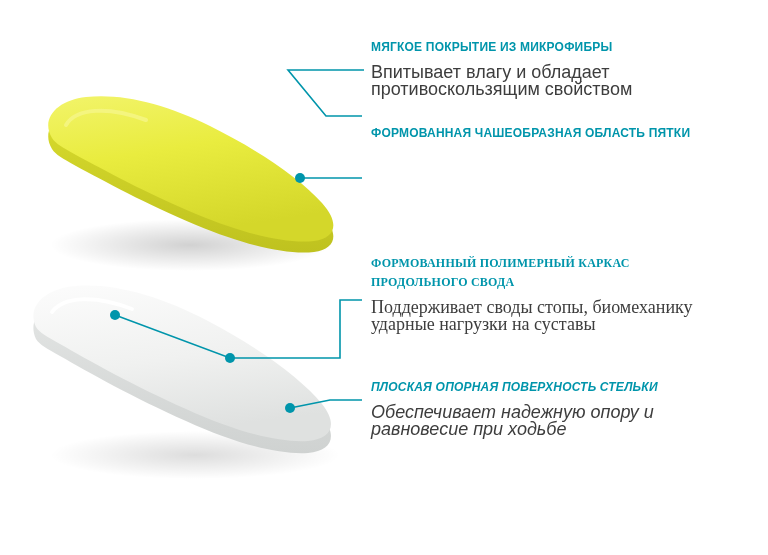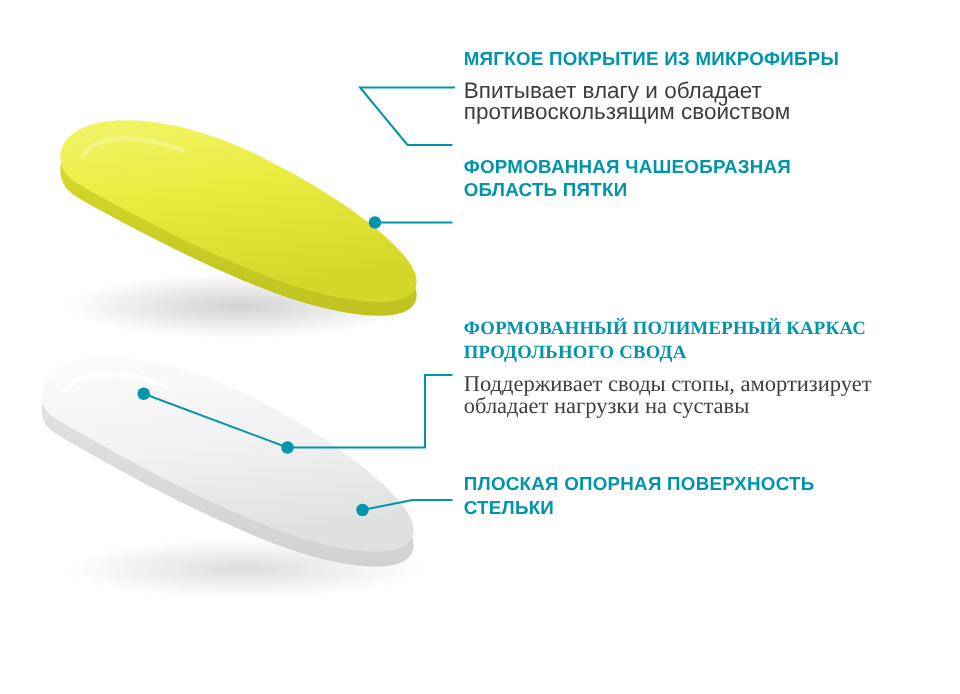--- a/index.html
+++ b/index.html
@@ -37,36 +37,36 @@
     pointer-events: none;
   }
   
   .callout {
     position: absolute;
     left: 371px;
     width: 330px;
   }
   .callout .title {
     color: #0095ab;
-    font-size: 15px;
+    font-size: 12px;
     font-weight: bold;
     line-height: 19px;
     letter-spacing: 0.2px;
     margin: 0 0 7px 0;
   }
   .callout .desc {
     color: #3d3d3d;
     font-size: 18px;
     line-height: 17px;
     margin: 0;
   }
   #callout-1 { top: 38px; }
   #callout-2 { top: 124px; }
   #callout-3 { top: 254px; font-family: Liberation Serif, serif; }
-  #callout-4 { top: 378px; }
+  #callout-4 { top: 378px; font-style: italic; }
 </style>
 </head>
 <body>
 
 <div id="stage">
 
   <svg class="art" viewBox="0 0 360 555">
     <defs>
       <linearGradient id="topGrad" x1="0" y1="0" x2="0.3" y2="1">
         <stop offset="0%" stop-color="#f2f46a"></stop>
@@ -154,20 +154,21 @@
     <p class="title">МЯГКОЕ ПОКРЫТИЕ ИЗ МИКРОФИБРЫ</p>
     <p class="desc">Впитывает влагу и обладает противоскользящим свойством</p>
   </div>
 
   <div class="callout" id="callout-2">
     <p class="title">ФОРМОВАННАЯ ЧАШЕОБРАЗНАЯ ОБЛАСТЬ ПЯТКИ</p>
   </div>
 
   <div class="callout" id="callout-3">
     <p class="title">ФОРМОВАННЫЙ ПОЛИМЕРНЫЙ КАРКАС ПРОДОЛЬНОГО СВОДА</p>
-    <p class="desc">Поддерживает своды стопы, амортизирует обладает нагрузки на суставы</p>
+    <p class="desc">Поддерживает своды стопы, биомеханику ударные нагрузки на суставы</p>
   </div>
 
   <div class="callout" id="callout-4">
     <p class="title">ПЛОСКАЯ ОПОРНАЯ ПОВЕРХНОСТЬ СТЕЛЬКИ</p>
+    <p class="desc">Обеспечивает надежную опору и равновесие при ходьбе</p>
   </div>
 
 </div>
 
 </body></html>

